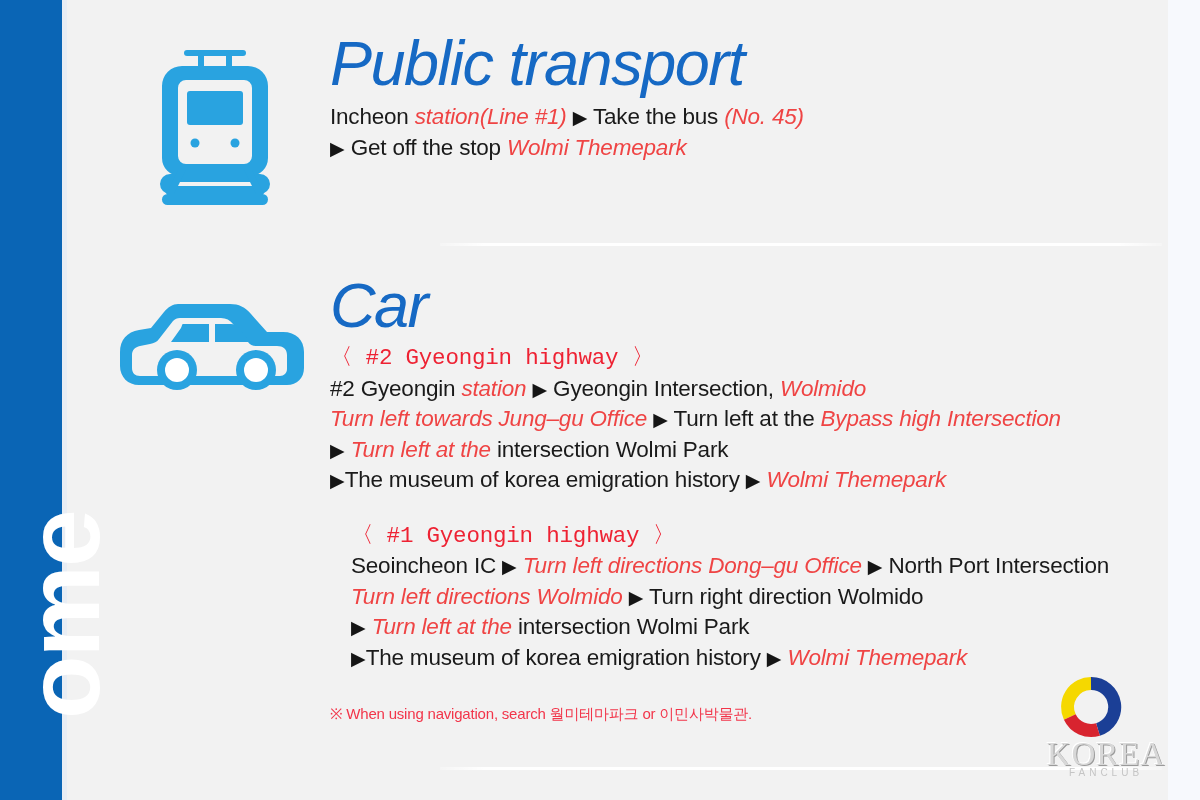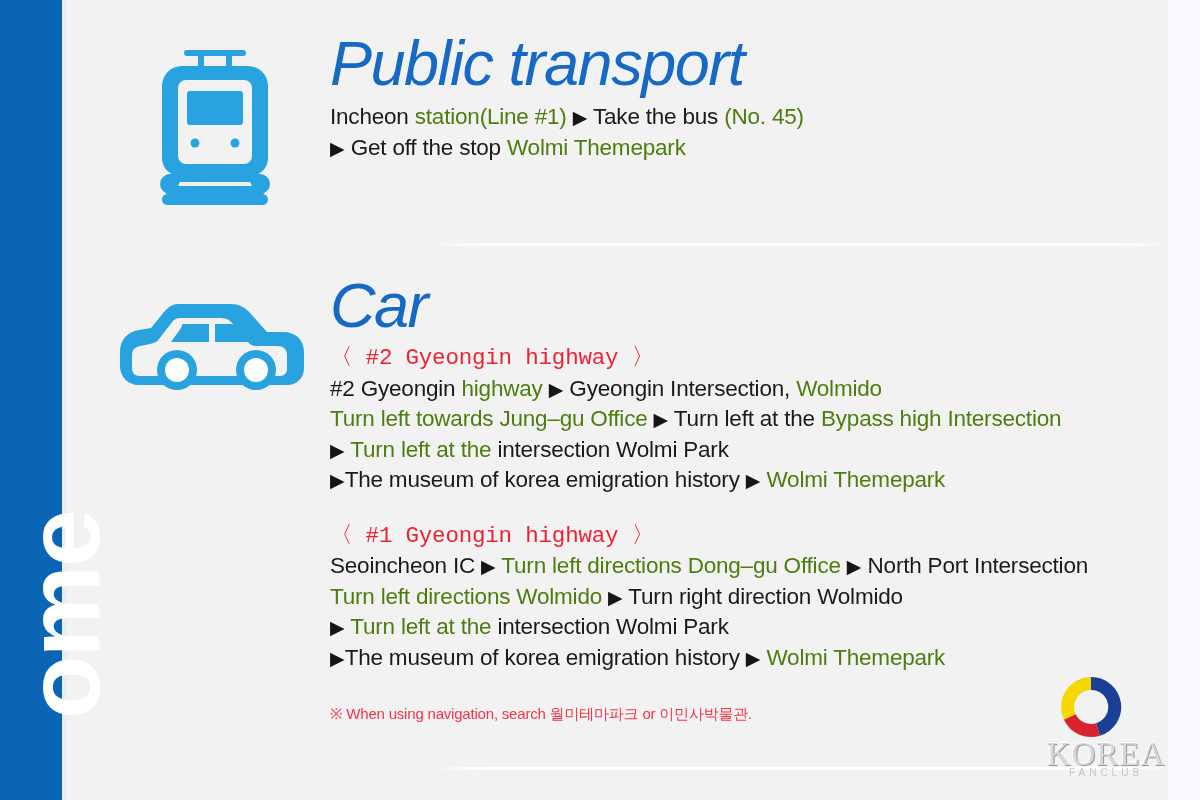--- a/index.html
+++ b/index.html
@@ -127,37 +127,37 @@
   .lines {
     margin-top: 6px;
   }
   .line {
     font-size: 22.5px;
     color: #1a1a1a;
     line-height: 29.5px;
     white-space: nowrap;
     letter-spacing: -0.2px;
   }
-  .blue { color: #4d7c0f; }
+  .blue { color: #ef4444; font-style: italic; }
   .arrow {
     color: #151515;
     font-size: 19px;
     letter-spacing: 0;
   }
 
   .sub-red {
     font-size: 22.5px;
     color: #ee2233;
     line-height: 29.5px;
     white-space: nowrap;
     letter-spacing: -0.2px;
     font-family: Liberation Mono, monospace;
   }
   .route-group { margin-top: 0; }
-  .route-group + .route-group { margin-top: 26px; }
+  .route-group + .route-group { margin-top: 26px; margin-left: 21px; }
   .note-red {
     margin-top: 26px;
     font-size: 15px;
     color: #f2354a;
     line-height: 29.5px;
     white-space: nowrap;
     letter-spacing: -0.2px;
   }
 
   
@@ -283,21 +283,21 @@
             <circle cx="136" cy="76" r="12" fill="#ffffff"></circle>
           </g>
         </svg>
       </div>
 
       <div class="body-block">
         <h1 class="head head-car">Car</h1>
         <div class="lines">
             <div class="route-group">
               <div class="sub-red">〈 #2 Gyeongin highway 〉</div>
-              <div class="line"><span>#2 Gyeongin </span><span class="blue">highway</span><span> </span><span class="arrow">▶</span><span> Gyeongin Intersection, </span><span class="blue">Wolmido</span></div>
+              <div class="line"><span>#2 Gyeongin </span><span class="blue">station</span><span> </span><span class="arrow">▶</span><span> Gyeongin Intersection, </span><span class="blue">Wolmido</span></div>
               <div class="line"><span class="blue">Turn left towards Jung–gu Office</span><span> </span><span class="arrow">▶</span><span> Turn left at the </span><span class="blue">Bypass high Intersection</span></div>
               <div class="line"><span class="arrow">▶</span><span> </span><span class="blue">Turn left at the</span><span> intersection Wolmi Park</span></div>
               <div class="line"><span class="arrow">▶</span><span>The museum of korea emigration history </span><span class="arrow">▶</span><span> </span><span class="blue">Wolmi Themepark</span></div>
             </div>
             <div class="route-group">
               <div class="sub-red">〈 #1 Gyeongin highway 〉</div>
               <div class="line"><span>Seoincheon IC </span><span class="arrow">▶</span><span> </span><span class="blue">Turn left directions Dong–gu Office</span><span> </span><span class="arrow">▶</span><span> North Port Intersection</span></div>
               <div class="line"><span class="blue">Turn left directions Wolmido</span><span> </span><span class="arrow">▶</span><span> Turn right direction Wolmido</span></div>
               <div class="line"><span class="arrow">▶</span><span> </span><span class="blue">Turn left at the</span><span> intersection Wolmi Park</span></div>
               <div class="line"><span class="arrow">▶</span><span>The museum of korea emigration history </span><span class="arrow">▶</span><span> </span><span class="blue">Wolmi Themepark</span></div>

